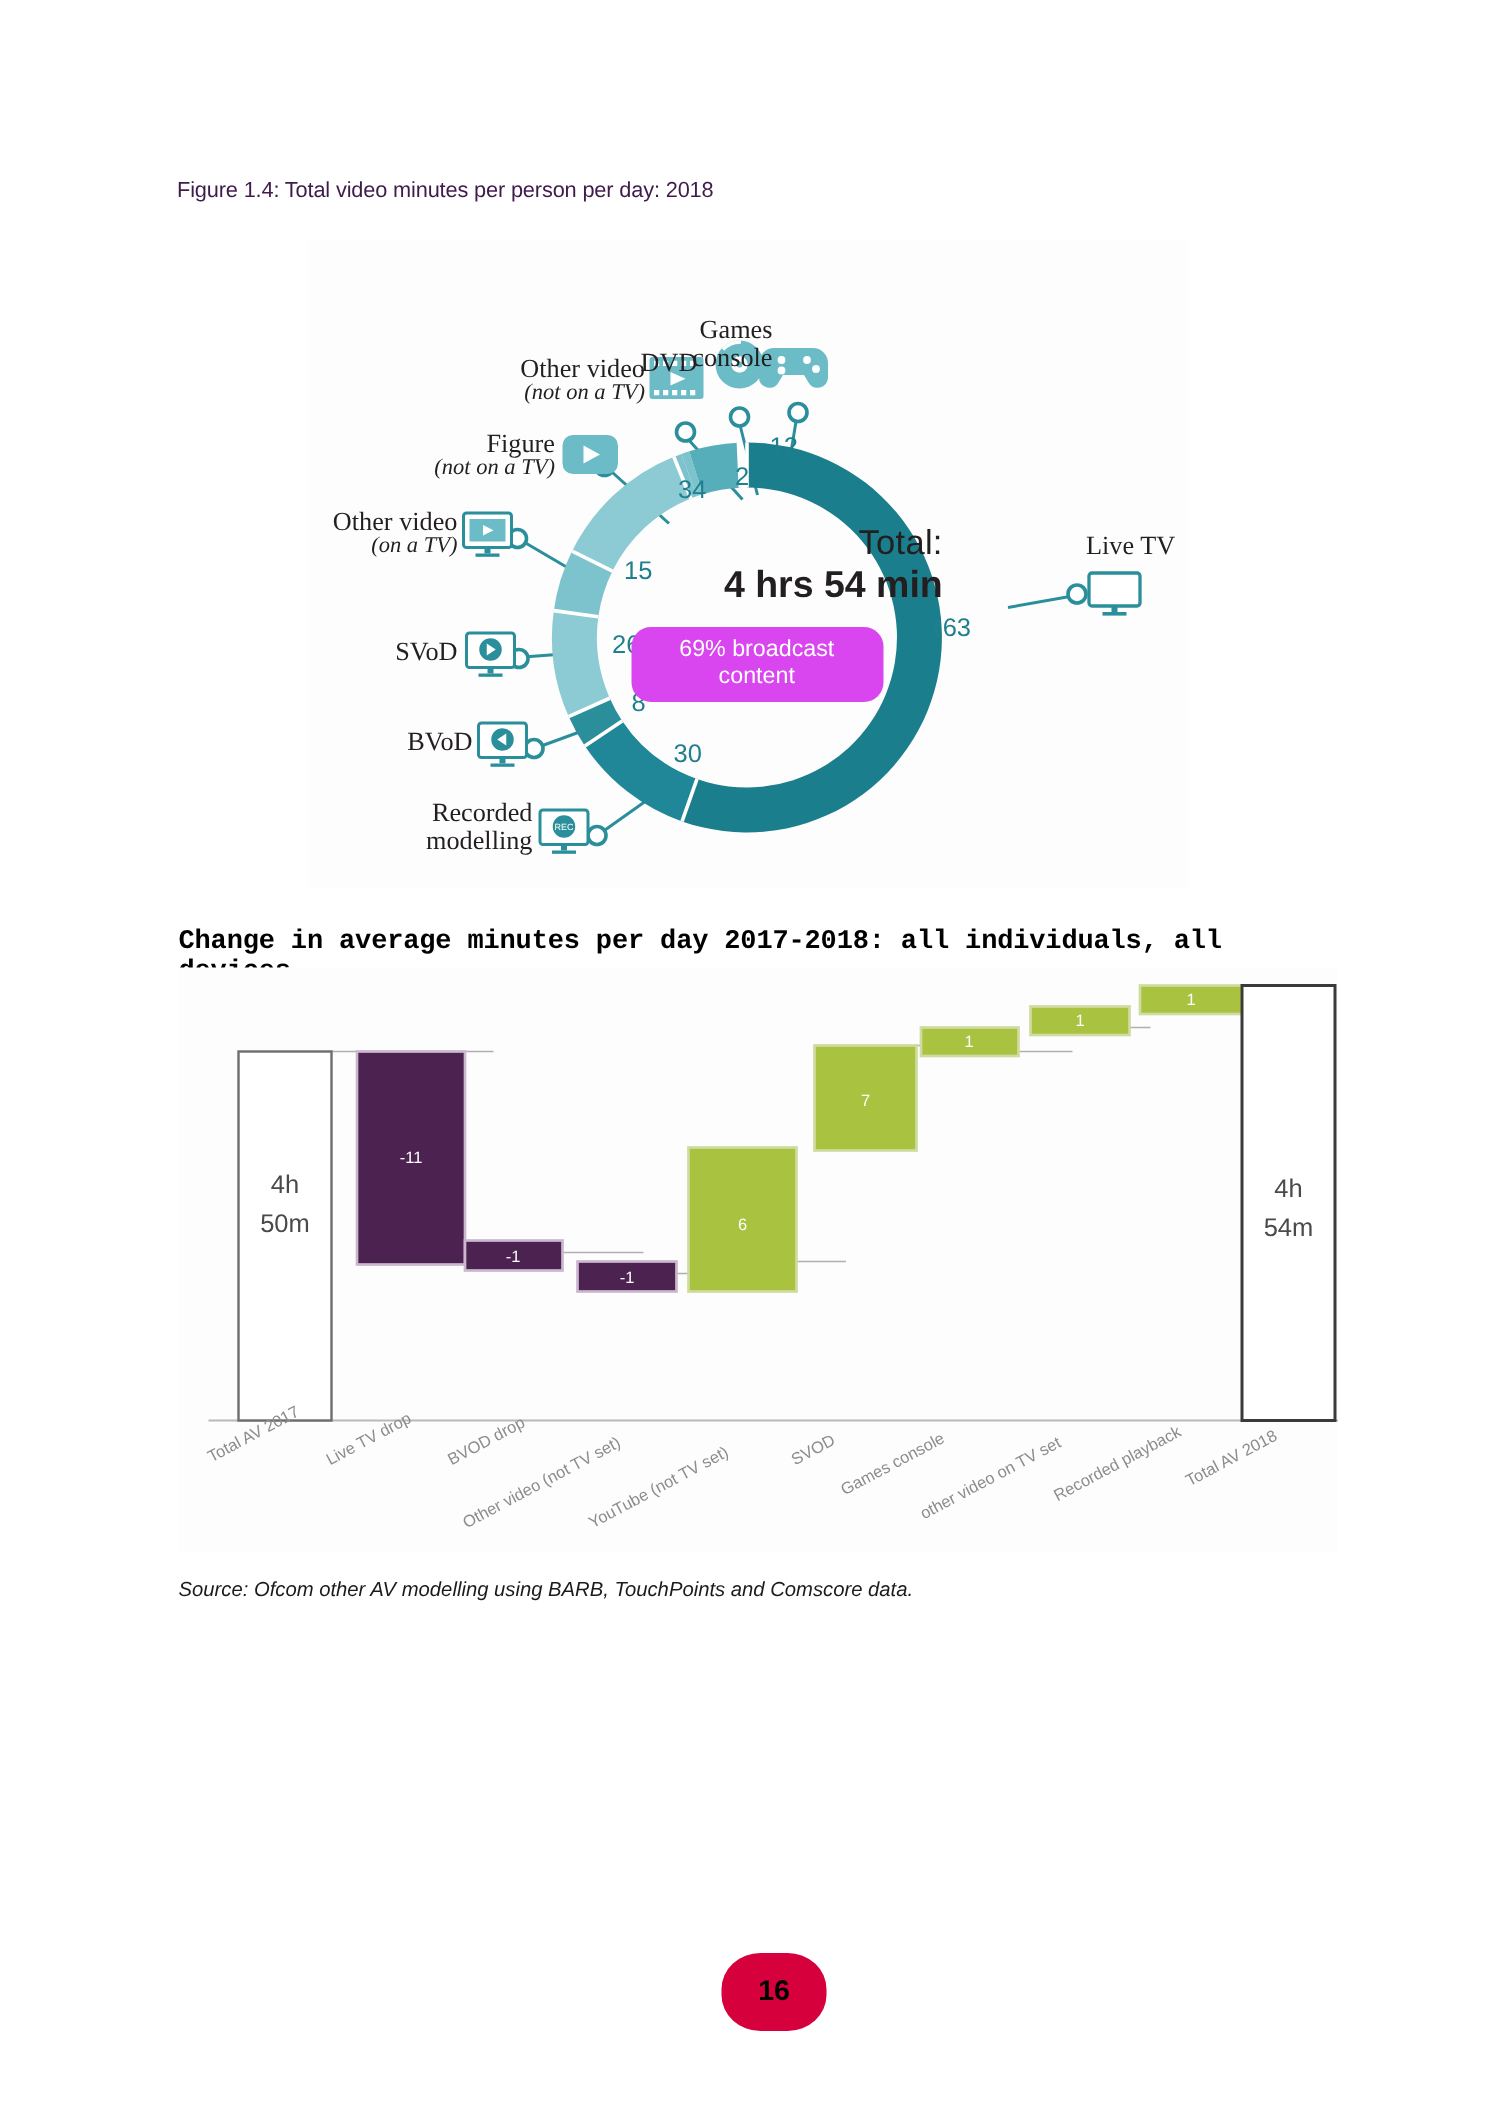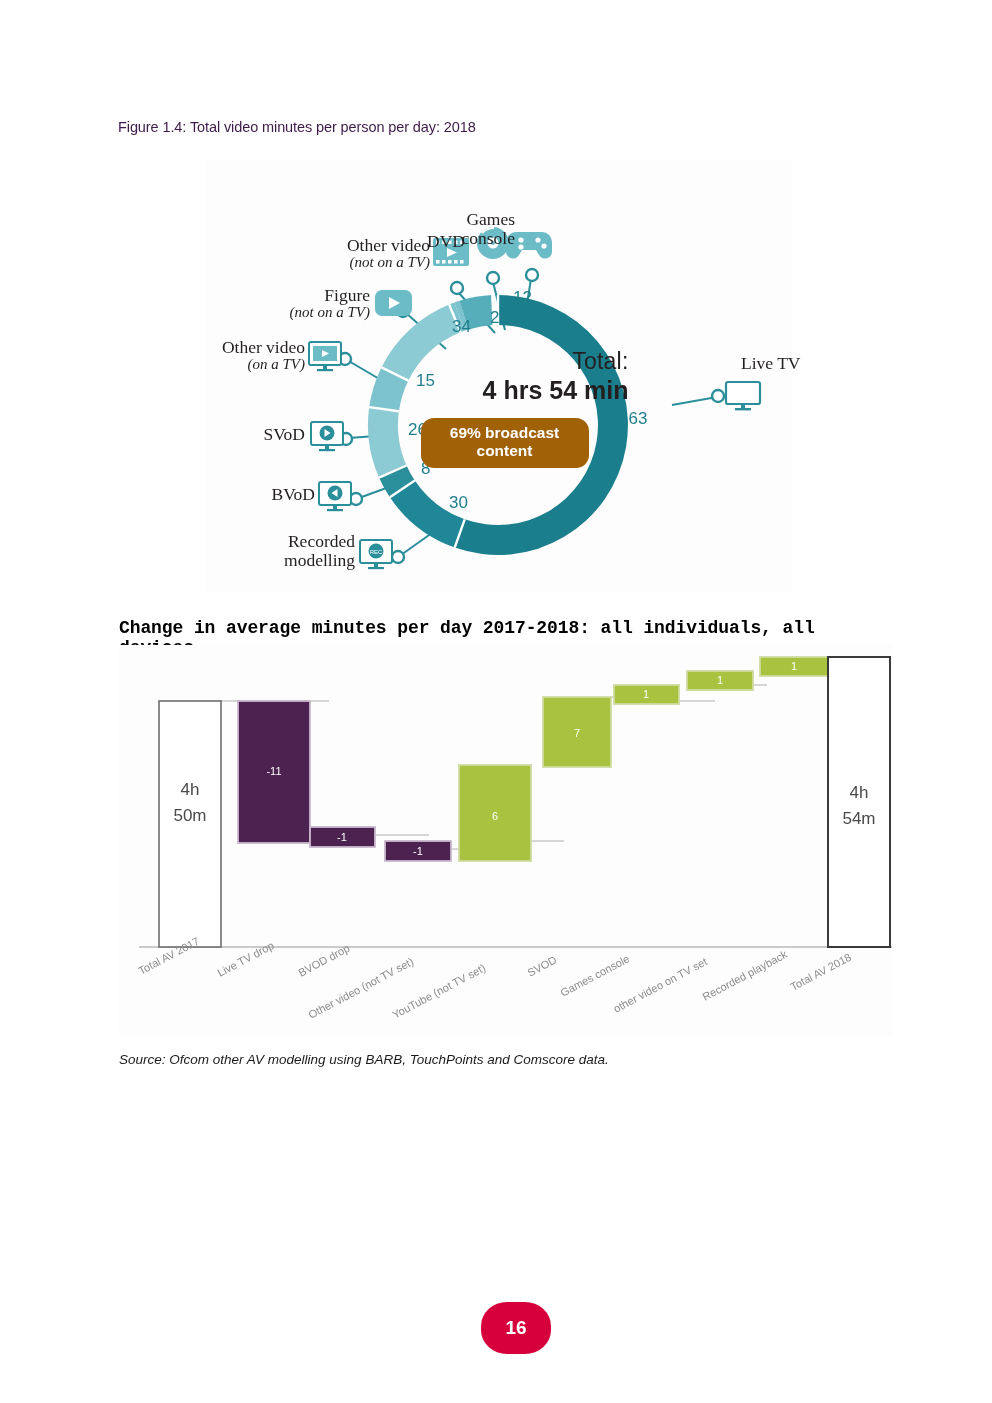--- a/index.html
+++ b/index.html
@@ -27,49 +27,49 @@
 
   .ring-num{
     fill:#1f7f8c;font-family:"Liberation Sans",sans-serif;font-size:17px;
   }
   .lead-label{
     position:absolute;text-align:right;color:#231f20;
     font-family:Liberation Serif, serif;line-height:1.06;
   }
   .lead-label .l1{font-size:17.5px;display:block;}
   .lead-label .l2{font-size:15px;font-style:italic;display:block;}
-  .lead-label.right{text-align:left;margin-left:17px;}
+  .lead-label.right{text-align:left;}
 
   .center-total{
     position:absolute;left:calc(50% - 130px);top:188px;width:260px;text-align:right;
     color:#231f20;
   }
   .center-total .t1{font-size:23px;display:block;letter-spacing:.2px;}
   .center-total .t2{font-size:25px;font-weight:bold;display:block;margin-top:1px;}
   .badge-broadcast{
     position:absolute;left:calc(50% - 78px);top:258px;width:156px;
-    background:#a16207;border-radius:13px;color:#fff;text-align:center;
-    padding:6px 6px 8px;font-size:15.5px;line-height:1.15;font-weight:bold;
+    background:#d946ef;border-radius:13px;color:#fff;text-align:center;
+    padding:6px 6px 8px;font-size:15.5px;line-height:1.15;
   }
 
   
   .wf-panel{
     position:absolute;left:119px;top:645px;width:773px;height:390px;
     background:#fdfdfd;
   }
   .wf-svg{position:absolute;left:0;top:0;}
   .bar-val{fill:#ffffff;font-size:11px;font-family:"Liberation Sans",sans-serif;}
   .cap-val{fill:#4a4a4a;font-size:17px;font-family:"Liberation Sans",sans-serif;}
   .xtick{fill:#8c8c8c;font-size:11px;font-family:"Liberation Sans",sans-serif;}
 
   
   .page-num{
     position:absolute;left:481px;top:1302px;width:70px;height:52px;
     background:#d6003c;border-radius:26px/24px;
-    color:#ffffff;font-size:19px;font-weight:bold;
+    color:#000000;font-size:19px;font-weight:bold;
     display:flex;align-items:center;justify-content:center;
   }
 </style>
 </head>
 <body>
 
 <div class="page-title">Figure 1.4: Total video minutes per person per day: 2018</div>
 
 <div class="donut-panel">
 

